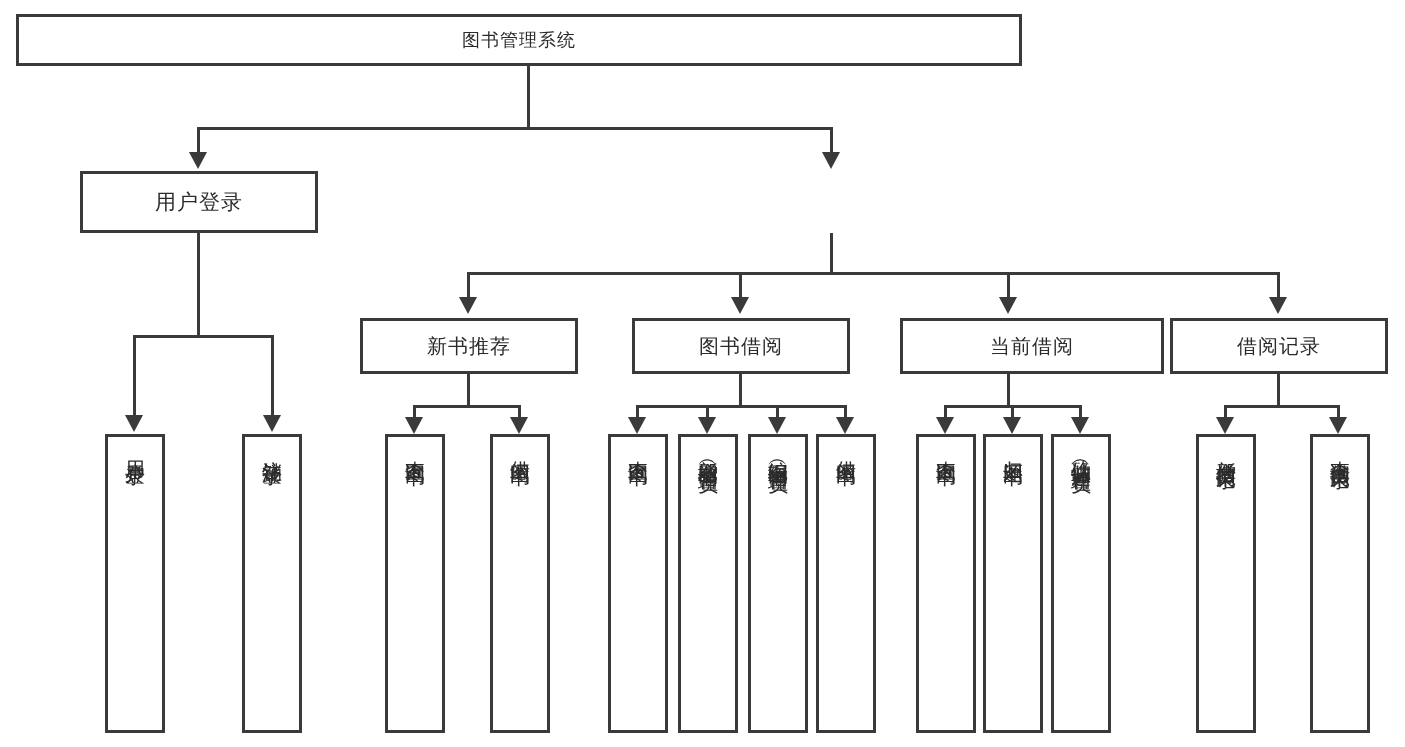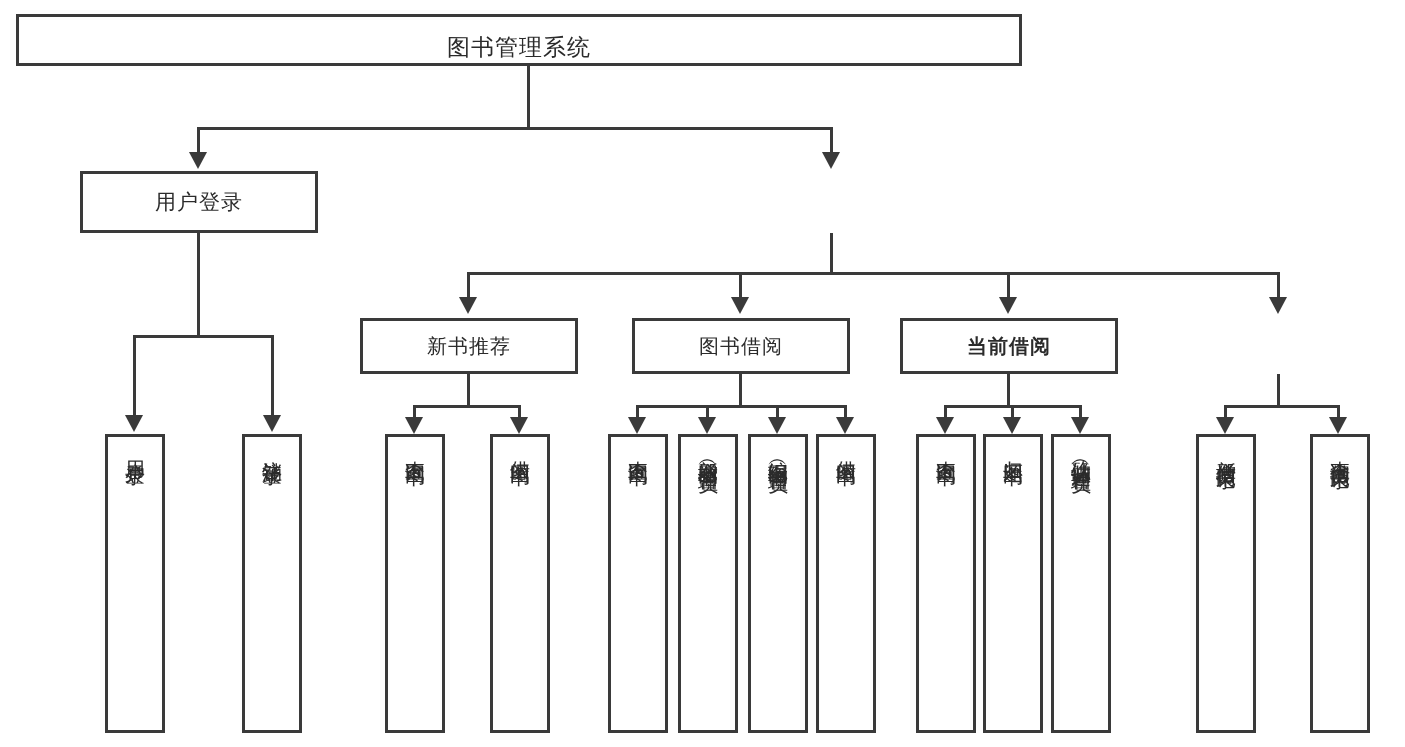--- a/index.html
+++ b/index.html
@@ -23,22 +23,21 @@
     box-sizing: border-box;
     background: #ffffff;
     border: 3px solid #3a3a3a;
     display: flex;
     align-items: center;
     justify-content: center;
     color: #2b2b2b;
     letter-spacing: 1px;
   }
   .node.root {
-    font-size: 23px;
-    align-items: flex-end;
+    font-size: 18px;
   }
   .node.level2 {
     font-size: 21px;
   }
   .node.level3 {
     font-size: 20px;
   }
   .node.leaf {
     font-size: 20px;
     padding: 8px 0 8px 0;
@@ -122,22 +121,25 @@
   <div class="arrow" style="left:999px; top:297px;"></div>
   <div class="vline" style="left:1277px; top:272px; width:3px; height:27px;"></div>
   <div class="arrow" style="left:1269px; top:297px;"></div>
 
   <div class="node level3" style="left:632px; top:318px; width:218px; height:56px;">
     <span>图书借阅</span>
   </div>
   <div class="node level3" style="left:360px; top:318px; width:218px; height:56px;">
     <span>新书推荐</span>
   </div>
-  <div class="node level3" style="left:900px; top:318px; width:218px; height:56px;font-weight:bold;">
+  <div class="node level3" style="left:900px; top:318px; width:264px; height:56px;">
     <span>当前借阅</span>
+  </div>
+  <div class="node level3" style="left:1170px; top:318px; width:218px; height:56px;">
+    <span>借阅记录</span>
   </div>
 
   <div class="vline" style="left:467px; top:374px; width:3px; height:31px;"></div>
   <div class="hline" style="left:413px; top:405px; width:108px; height:3px;"></div>
   <div class="vline" style="left:413px; top:405px; width:3px; height:14px;"></div>
   <div class="arrow" style="left:405px; top:417px;"></div>
   <div class="vline" style="left:518px; top:405px; width:3px; height:14px;"></div>
   <div class="arrow" style="left:510px; top:417px;"></div>
 
   <div class="vline" style="left:739px; top:374px; width:3px; height:31px;"></div>

